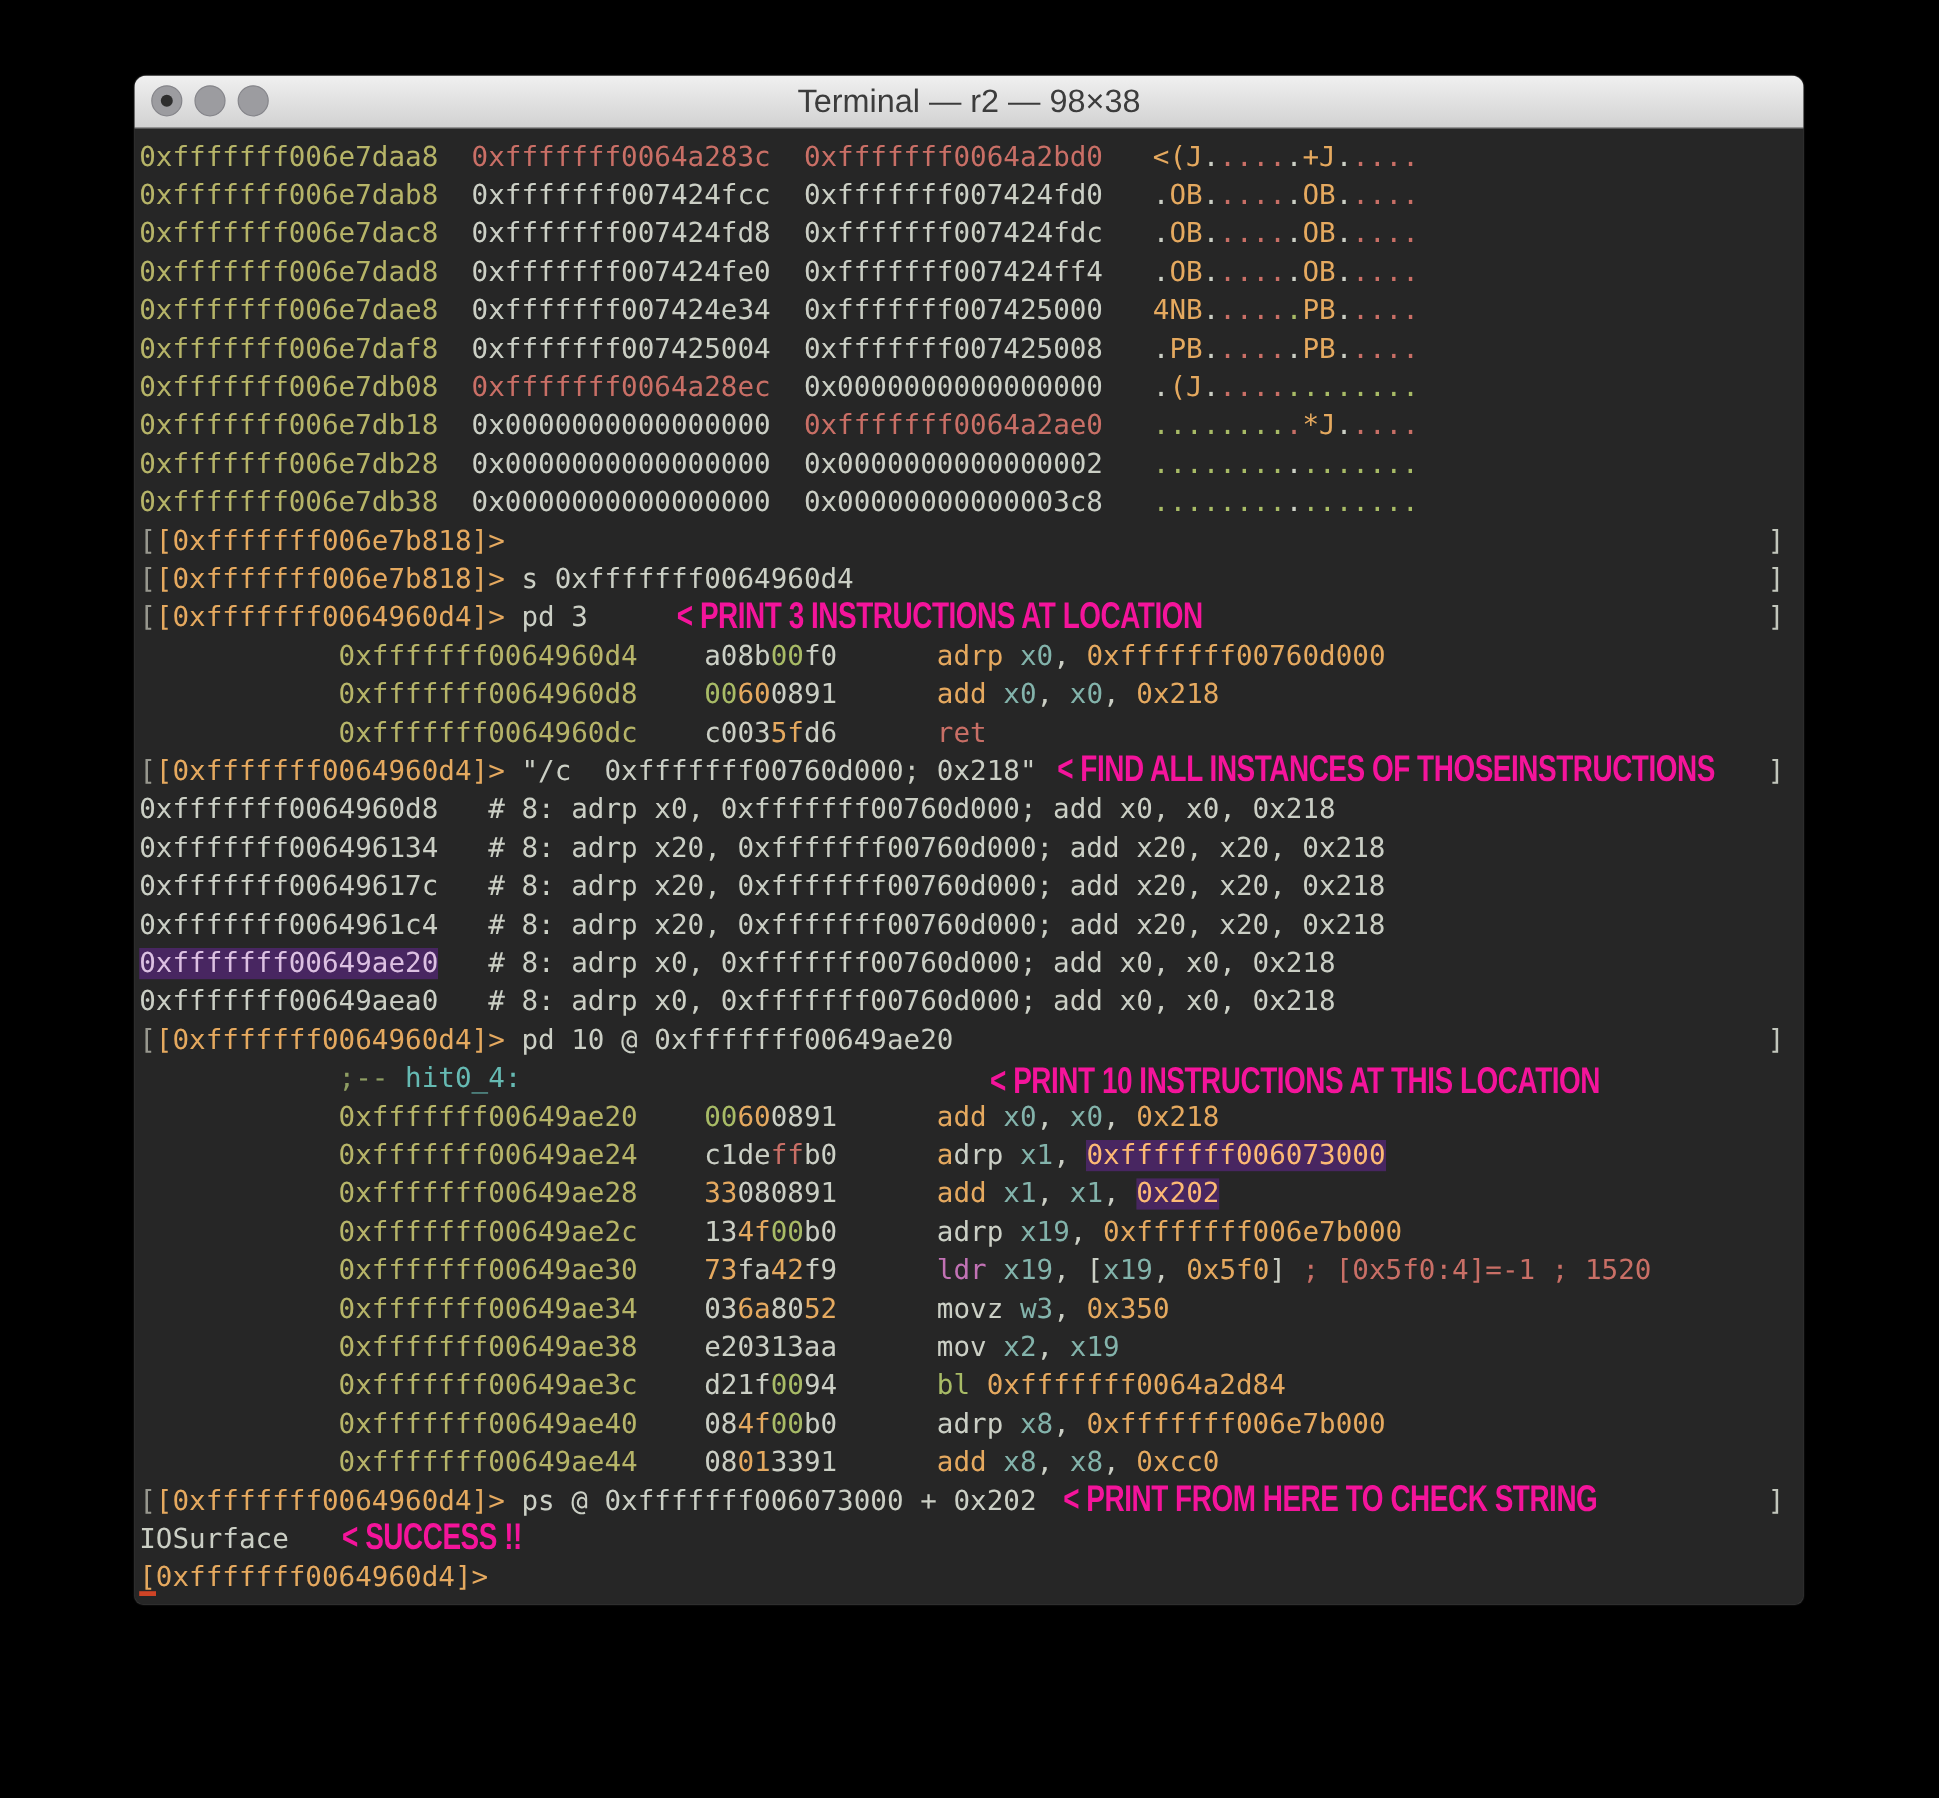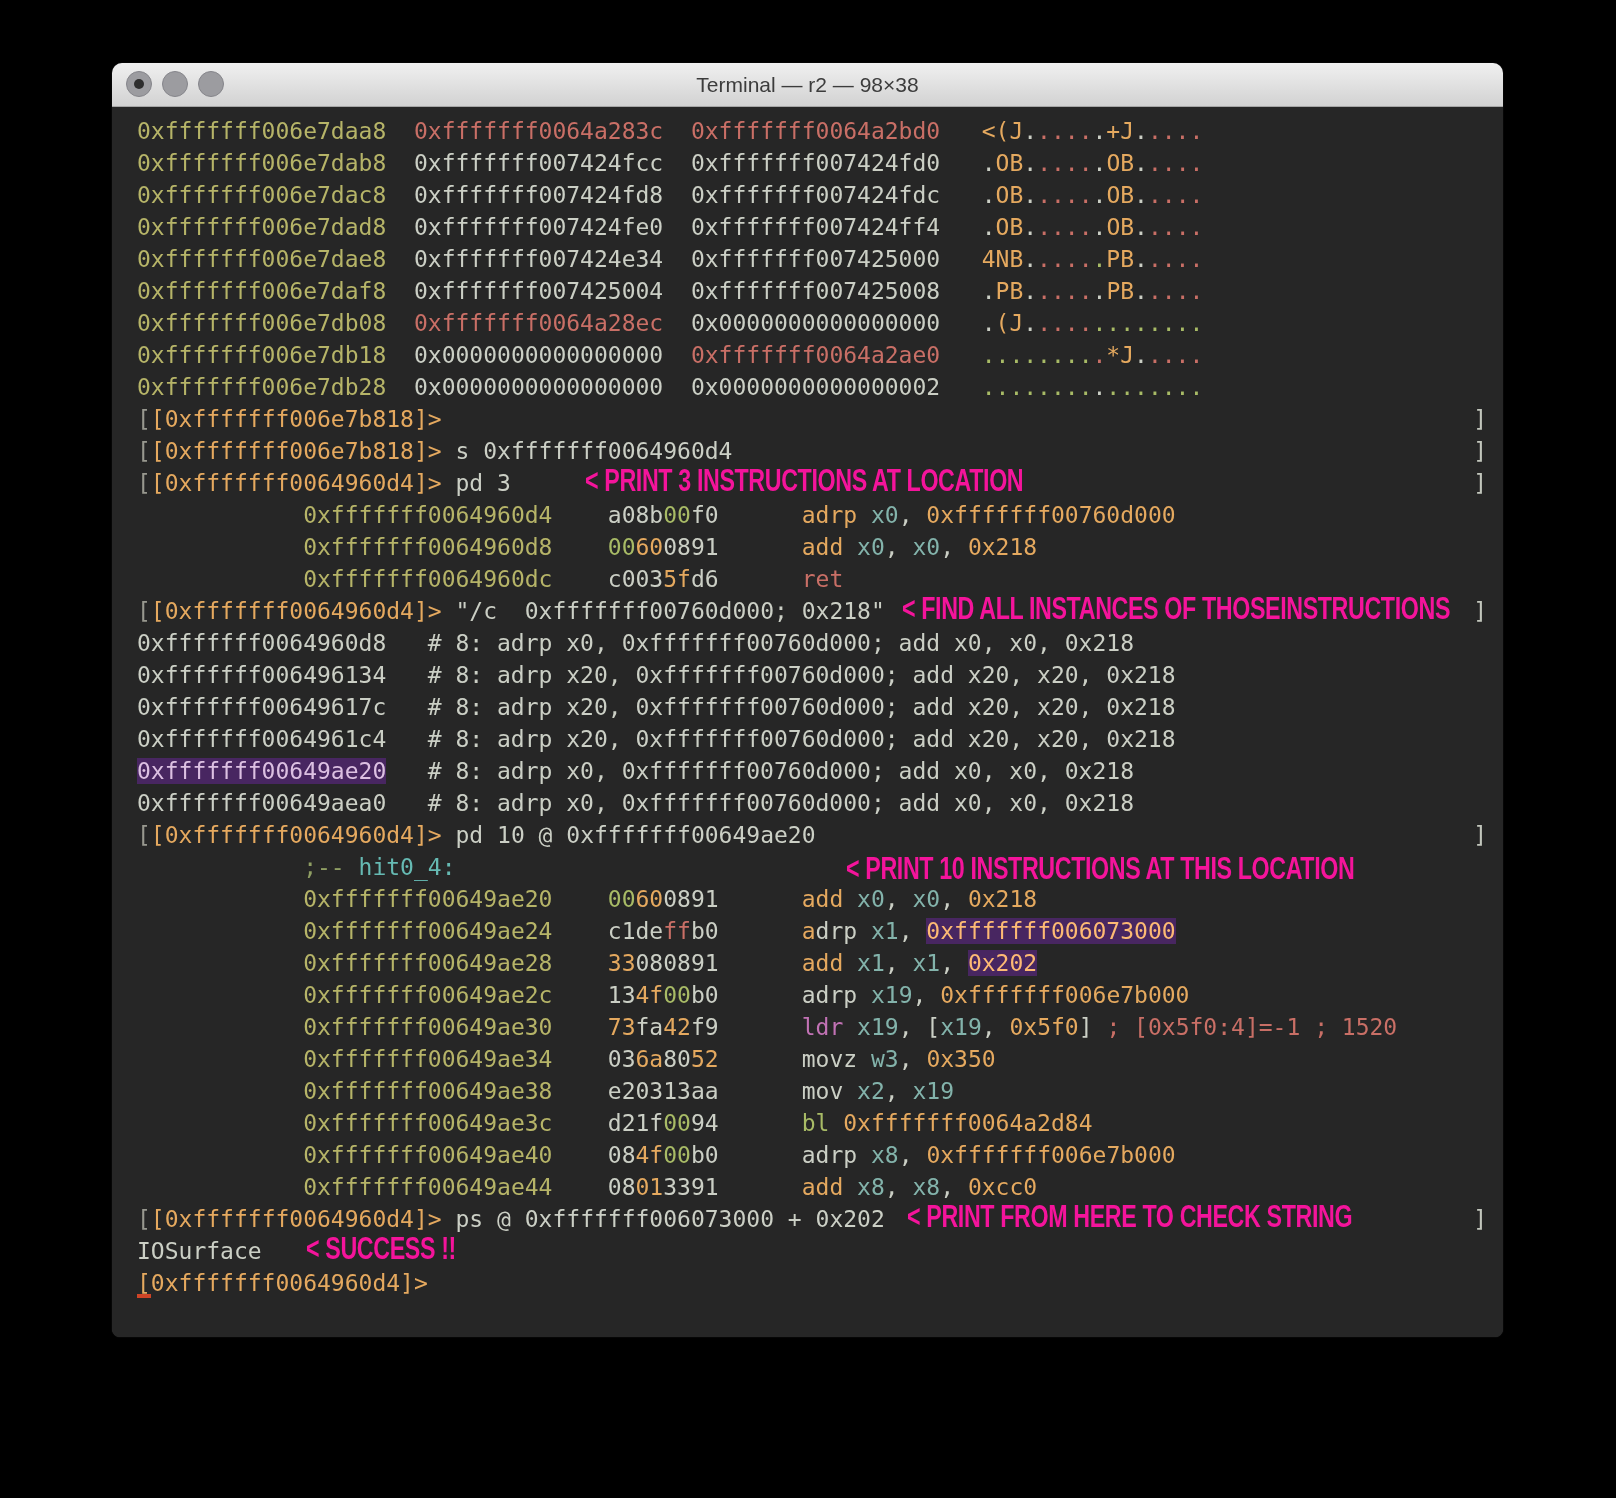--- a/index.html
+++ b/index.html
@@ -3,27 +3,27 @@
 <meta charset="utf-8">
 <style>
   html,body{margin:0;padding:0;background:#000;width:1616px;height:1498px;position:relative;
     font-family:"DejaVu Sans Mono","Liberation Mono",monospace;}
   #window{position:absolute;left:112px;top:63px;width:1391px;height:1274px;
     background:#262626;border-radius:10px 10px 8px 8px;overflow:hidden;
     box-shadow:0 0 1px rgba(255,255,255,.25);}
   #titlebar{height:43px;background:linear-gradient(#f0f0f0,#d2d2d2);
     border-bottom:1px solid #a6a6a6;position:relative;}
   #title{position:absolute;left:0;right:0;top:0;height:43px;line-height:43px;text-align:center;
-    font-family:"Liberation Sans",sans-serif;font-size:21px;color:#3c3c3c;}
+    font-family:"Liberation Sans",sans-serif;font-size:27px;color:#3c3c3c;}
   .tl{position:absolute;top:8px;width:26px;height:26px;border-radius:50%;
     background:#9c9ca0;border:1px solid #85858a;box-sizing:border-box;}
   #tl-close{left:14px;}#tl-min{left:50px;}#tl-zoom{left:86px;}
   #tl-close::after{content:"";position:absolute;left:7px;top:7px;width:10px;height:10px;
     border-radius:50%;background:#2e2e2e;}
-  #term{position:relative;padding:8px 8px 0 25px;font-size:23px;line-height:32px;}
+  #term{position:relative;padding:8px 8px 0 4px;font-size:23px;line-height:32px;}
   .line{position:relative;white-space:pre;height:32px;}
   
   .c-y{color:#b6b468}   
   .c-w{color:#cbcfc5}   
   .c-r{color:#c96f66}   
   .c-o{color:#e5a95f}   
   .c-t{color:#83b3ab}   
   .c-g{color:#a8bb66}   
   .c-m{color:#c272b5}   
   .c-c{color:#66bab3}   
@@ -51,20 +51,21 @@
   <div id="term">
       <div class="line"><span class="c-y">0xfffffff006e7daa8</span><span class="c-w">  </span><span class="c-r">0xfffffff0064a283c</span><span class="c-w">  </span><span class="c-r">0xfffffff0064a2bd0</span><span>   </span><span class="c-o">&lt;(J</span><span class="c-w">.</span><span class="c-r">....</span><span class="c-w">.</span><span class="c-o">+J</span><span class="c-w">.</span><span class="c-r">....</span></div>
       <div class="line"><span class="c-y">0xfffffff006e7dab8</span><span>  </span><span class="c-w">0xfffffff007424fcc</span><span>  </span><span class="c-w">0xfffffff007424fd0</span><span>   </span><span class="c-w">.</span><span class="c-o">OB</span><span class="c-w">.</span><span class="c-r">....</span><span class="c-w">.</span><span class="c-o">OB</span><span class="c-w">.</span><span class="c-r">....</span></div>
       <div class="line"><span class="c-y">0xfffffff006e7dac8</span><span>  </span><span class="c-w">0xfffffff007424fd8</span><span>  </span><span class="c-w">0xfffffff007424fdc</span><span>   </span><span class="c-w">.</span><span class="c-o">OB</span><span class="c-w">.</span><span class="c-r">....</span><span class="c-w">.</span><span class="c-o">OB</span><span class="c-w">.</span><span class="c-r">....</span></div>
       <div class="line"><span class="c-y">0xfffffff006e7dad8</span><span>  </span><span class="c-w">0xfffffff007424fe0</span><span>  </span><span class="c-w">0xfffffff007424ff4</span><span>   </span><span class="c-w">.</span><span class="c-o">OB</span><span class="c-w">.</span><span class="c-r">....</span><span class="c-w">.</span><span class="c-o">OB</span><span class="c-w">.</span><span class="c-r">....</span></div>
       <div class="line"><span class="c-y">0xfffffff006e7dae8</span><span>  </span><span class="c-w">0xfffffff007424e34</span><span>  </span><span class="c-w">0xfffffff007425000</span><span>   </span><span class="c-o">4NB</span><span class="c-w">.</span><span class="c-r">....</span><span class="c-g">.</span><span class="c-o">PB</span><span class="c-w">.</span><span class="c-r">....</span></div>
       <div class="line"><span class="c-y">0xfffffff006e7daf8</span><span>  </span><span class="c-w">0xfffffff007425004</span><span>  </span><span class="c-w">0xfffffff007425008</span><span>   </span><span class="c-w">.</span><span class="c-o">PB</span><span class="c-w">.</span><span class="c-r">....</span><span class="c-w">.</span><span class="c-o">PB</span><span class="c-w">.</span><span class="c-r">....</span></div>
       <div class="line"><span class="c-y">0xfffffff006e7db08</span><span>  </span><span class="c-r">0xfffffff0064a28ec</span><span>  </span><span class="c-w">0x0000000000000000</span><span>   </span><span class="c-w">.</span><span class="c-o">(J</span><span class="c-w">.</span><span class="c-r">....</span><span class="c-g">........</span></div>
       <div class="line"><span class="c-y">0xfffffff006e7db18</span><span>  </span><span class="c-w">0x0000000000000000</span><span>  </span><span class="c-r">0xfffffff0064a2ae0</span><span>   </span><span class="c-g">........</span><span class="c-r">.</span><span class="c-o">*J</span><span class="c-w">.</span><span class="c-r">....</span></div>
       <div class="line"><span class="c-y">0xfffffff006e7db28</span><span>  </span><span class="c-w">0x0000000000000000</span><span>  </span><span class="c-w">0x0000000000000002</span><span>   </span><span class="c-g">........</span><span class="c-w">.</span><span class="c-g">.......</span></div>
+      <div class="line"><span class="c-y">0xfffffff006e7db38</span><span>  </span><span class="c-w">0x0000000000000000</span><span>  </span><span class="c-w">0x00000000000003c8</span><span>   </span><span class="c-g">........</span><span class="c-w">.</span><span class="c-g">.......</span></div>
       <div class="line"><span class="c-dim">[</span><span class="c-o">[0xfffffff006e7b818]&gt;</span><span class="rb">]</span></div>
       <div class="line"><span class="c-dim">[</span><span class="c-o">[0xfffffff006e7b818]&gt;</span><span class="c-w"> s 0xfffffff0064960d4</span><span class="rb">]</span></div>
       <div class="line"><span class="c-dim">[</span><span class="c-o">[0xfffffff0064960d4]&gt;</span><span class="c-w"> pd 3</span><span class="rb">]</span><span class="annot" style="left: 448px;"><span class="annot-inner">&lt; PRINT 3 INSTRUCTIONS AT LOCATION</span></span></div>
       <div class="line"><span>            </span><span class="c-y">0xfffffff0064960d4</span><span>    </span><span class="c-w">a08b</span><span class="c-g">00</span><span class="c-w">f0</span><span>      </span><span class="c-o">adrp </span><span class="c-t">x0</span><span class="c-w">, </span><span class="c-o">0xfffffff00760d000</span></div>
       <div class="line"><span>            </span><span class="c-y">0xfffffff0064960d8</span><span>    </span><span class="c-g">00</span><span class="c-o">60</span><span class="c-w">0891</span><span>      </span><span class="c-o">add </span><span class="c-t">x0</span><span class="c-w">, </span><span class="c-t">x0</span><span class="c-w">, </span><span class="c-o">0x218</span></div>
       <div class="line"><span>            </span><span class="c-y">0xfffffff0064960dc</span><span>    </span><span class="c-w">c003</span><span class="c-o">5f</span><span class="c-w">d6</span><span>      </span><span class="c-r">ret</span></div>
       <div class="line"><span class="c-dim">[</span><span class="c-o">[0xfffffff0064960d4]&gt;</span><span class="c-w"> "/c  0xfffffff00760d000; 0x218"</span><span class="rb">]</span><span class="annot" style="left: 765px;"><span class="annot-inner">&lt; FIND ALL INSTANCES OF THOSEINSTRUCTIONS</span></span></div>
       <div class="line"><span class="c-w">0xfffffff0064960d8   # 8: adrp x0, 0xfffffff00760d000; add x0, x0, 0x218</span></div>
       <div class="line"><span class="c-w">0xfffffff006496134   # 8: adrp x20, 0xfffffff00760d000; add x20, x20, 0x218</span></div>
       <div class="line"><span class="c-w">0xfffffff00649617c   # 8: adrp x20, 0xfffffff00760d000; add x20, x20, 0x218</span></div>

